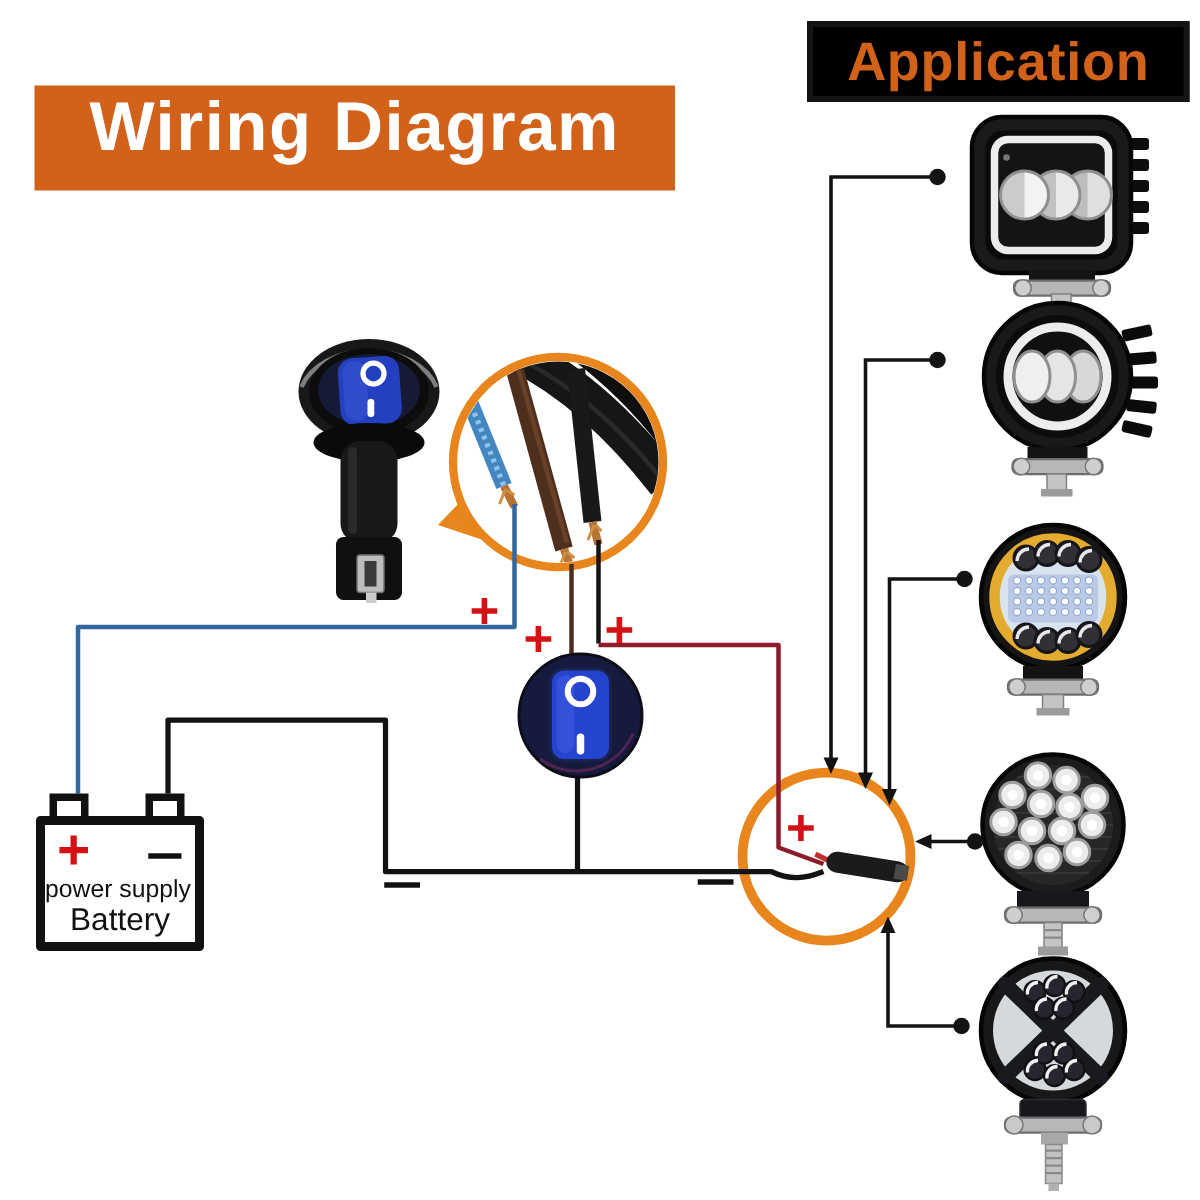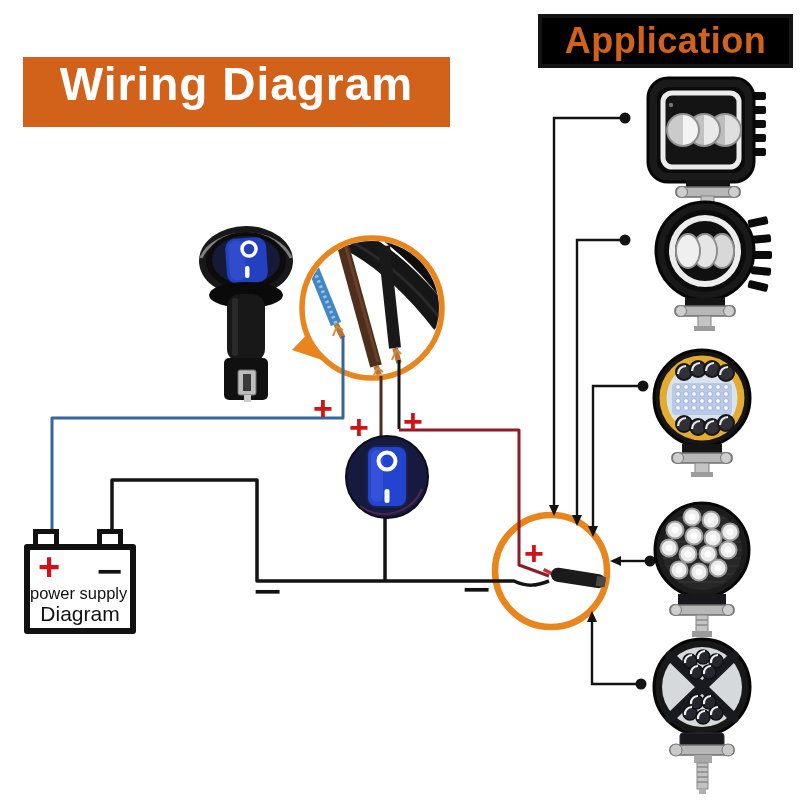--- a/index.html
+++ b/index.html
@@ -142,21 +142,21 @@
     <rect x="40.5" y="55" width="5" height="14" rx="2.5" fill="#fff"></rect>
   </svg>
 
   <div id="battery" class="abs">
     <div class="bat-term" style="left:9px"></div>
     <div class="bat-term" style="left:73px"></div>
     <div id="bat-body">
       <span class="bat-plus">+</span>
       <span class="bat-minus">−</span>
       <div class="bat-l1">power supply</div>
-      <div class="bat-l2">Diagram</div>
+      <div class="bat-l2">Battery</div>
     </div>
   </div>
 
   <span class="mplus" style="left:323px;top:408px">+</span>
   <span class="mplus" style="left:359px;top:427px">+</span>
   <span class="mplus" style="left:413px;top:421px">+</span>
   <span class="mplus" style="left:534px;top:553px">+</span>
   <span class="mminus" style="left:268px;top:591px">−</span>
   <span class="mminus" style="left:477px;top:589px">−</span>
 

